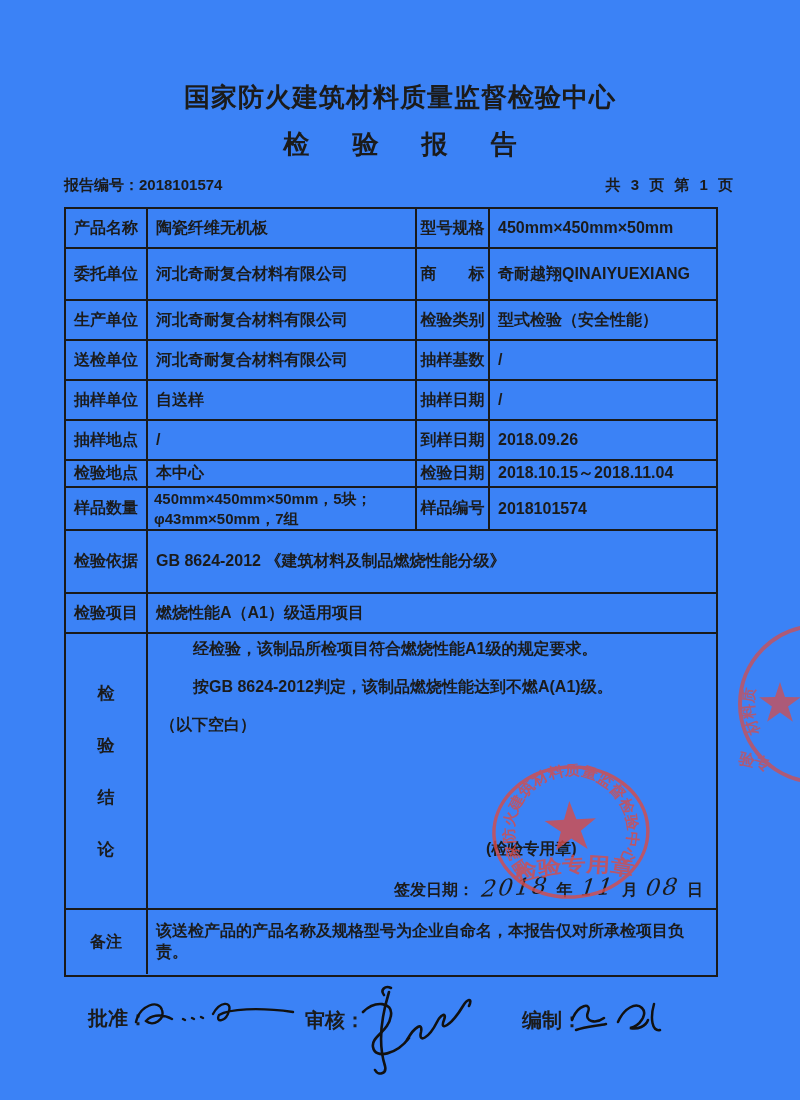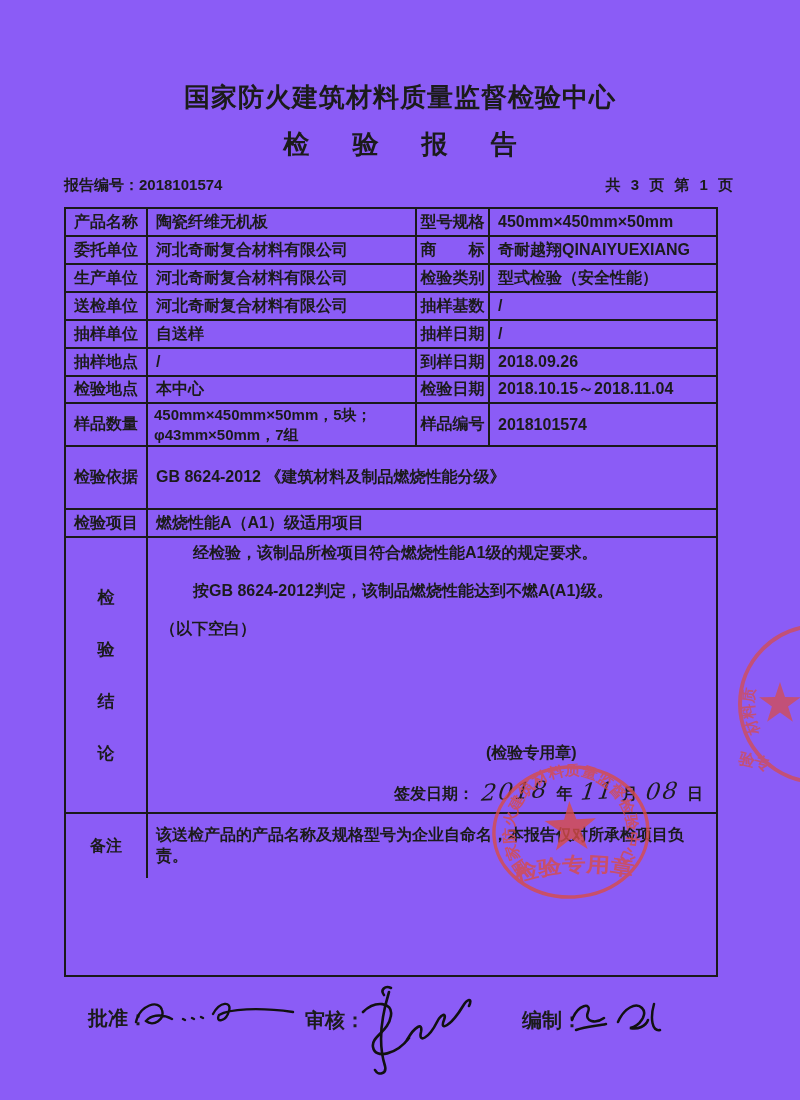--- a/index.html
+++ b/index.html
@@ -1,18 +1,18 @@
 <!DOCTYPE html>
 <html><head>
 <meta charset="utf-8">
 <style>
   html,body{margin:0;padding:0;background:#e8e8e8;}
   .page{
     position:relative; width:800px; height:1100px; margin:0 auto;
-    background:#8b5cf6; color:#1b1b1b; overflow:hidden;
+    background:#3b82f6; color:#1b1b1b; overflow:hidden;
     font-family:"Liberation Sans","DejaVu Sans",sans-serif;
   }
   .title{
     position:absolute; left:0; top:80px; width:100%;
     text-align:center; font-size:26px; font-weight:700; letter-spacing:1px;
   }
   .subtitle{
     position:absolute; left:0; top:127px; width:100%;
     text-align:center; font-size:26px; font-weight:700; letter-spacing:18px;
     text-indent:18px;
@@ -28,21 +28,21 @@
     border:2px solid #1a1a1a; box-sizing:border-box;
     display:flex; flex-direction:column; font-size:16px; font-weight:600;
   }
   .trow{display:flex; border-bottom:2px solid #1a1a1a; box-sizing:border-box;}
   .trow:last-child{border-bottom:none;}
   .cell{box-sizing:border-box; display:flex; align-items:center; overflow:hidden;}
   .lab{justify-content:center; text-align:center; border-right:2px solid #1a1a1a;}
   .val{padding:0 8px;}
   .c1{width:82px;} .c2{width:269px; border-right:2px solid #1a1a1a;}
   .c3{width:73px;} .c4{flex:1;}
-  .h40{height:28px}.h41{height:28px}.h39{height:27px}.h43{height:43px}
+  .h40{height:40px}.h41{height:52px}.h39{height:27px}.h43{height:43px}
   .h63{height:63px}.h276{height:276px}.h64{height:64px}
   .wrapcell{line-height:20px; font-size:15px; padding:2px 6px;}
   .justify-label{letter-spacing:0;}
   .concl-label{flex-direction:column; gap:29px; font-size:17px;}
   .concl-body{display:block; position:relative; padding:3px 12px 0 12px;}
   .concl-body p{margin:0 0 14px 0; line-height:24px;}
   .indent{text-indent:33px;}
   .seal-note{position:absolute; left:338px; top:205px; font-size:16px;}
   .signdate{position:absolute; left:246px; top:240px; display:flex; align-items:baseline; gap:8px; font-size:16px;}
   .hand{

